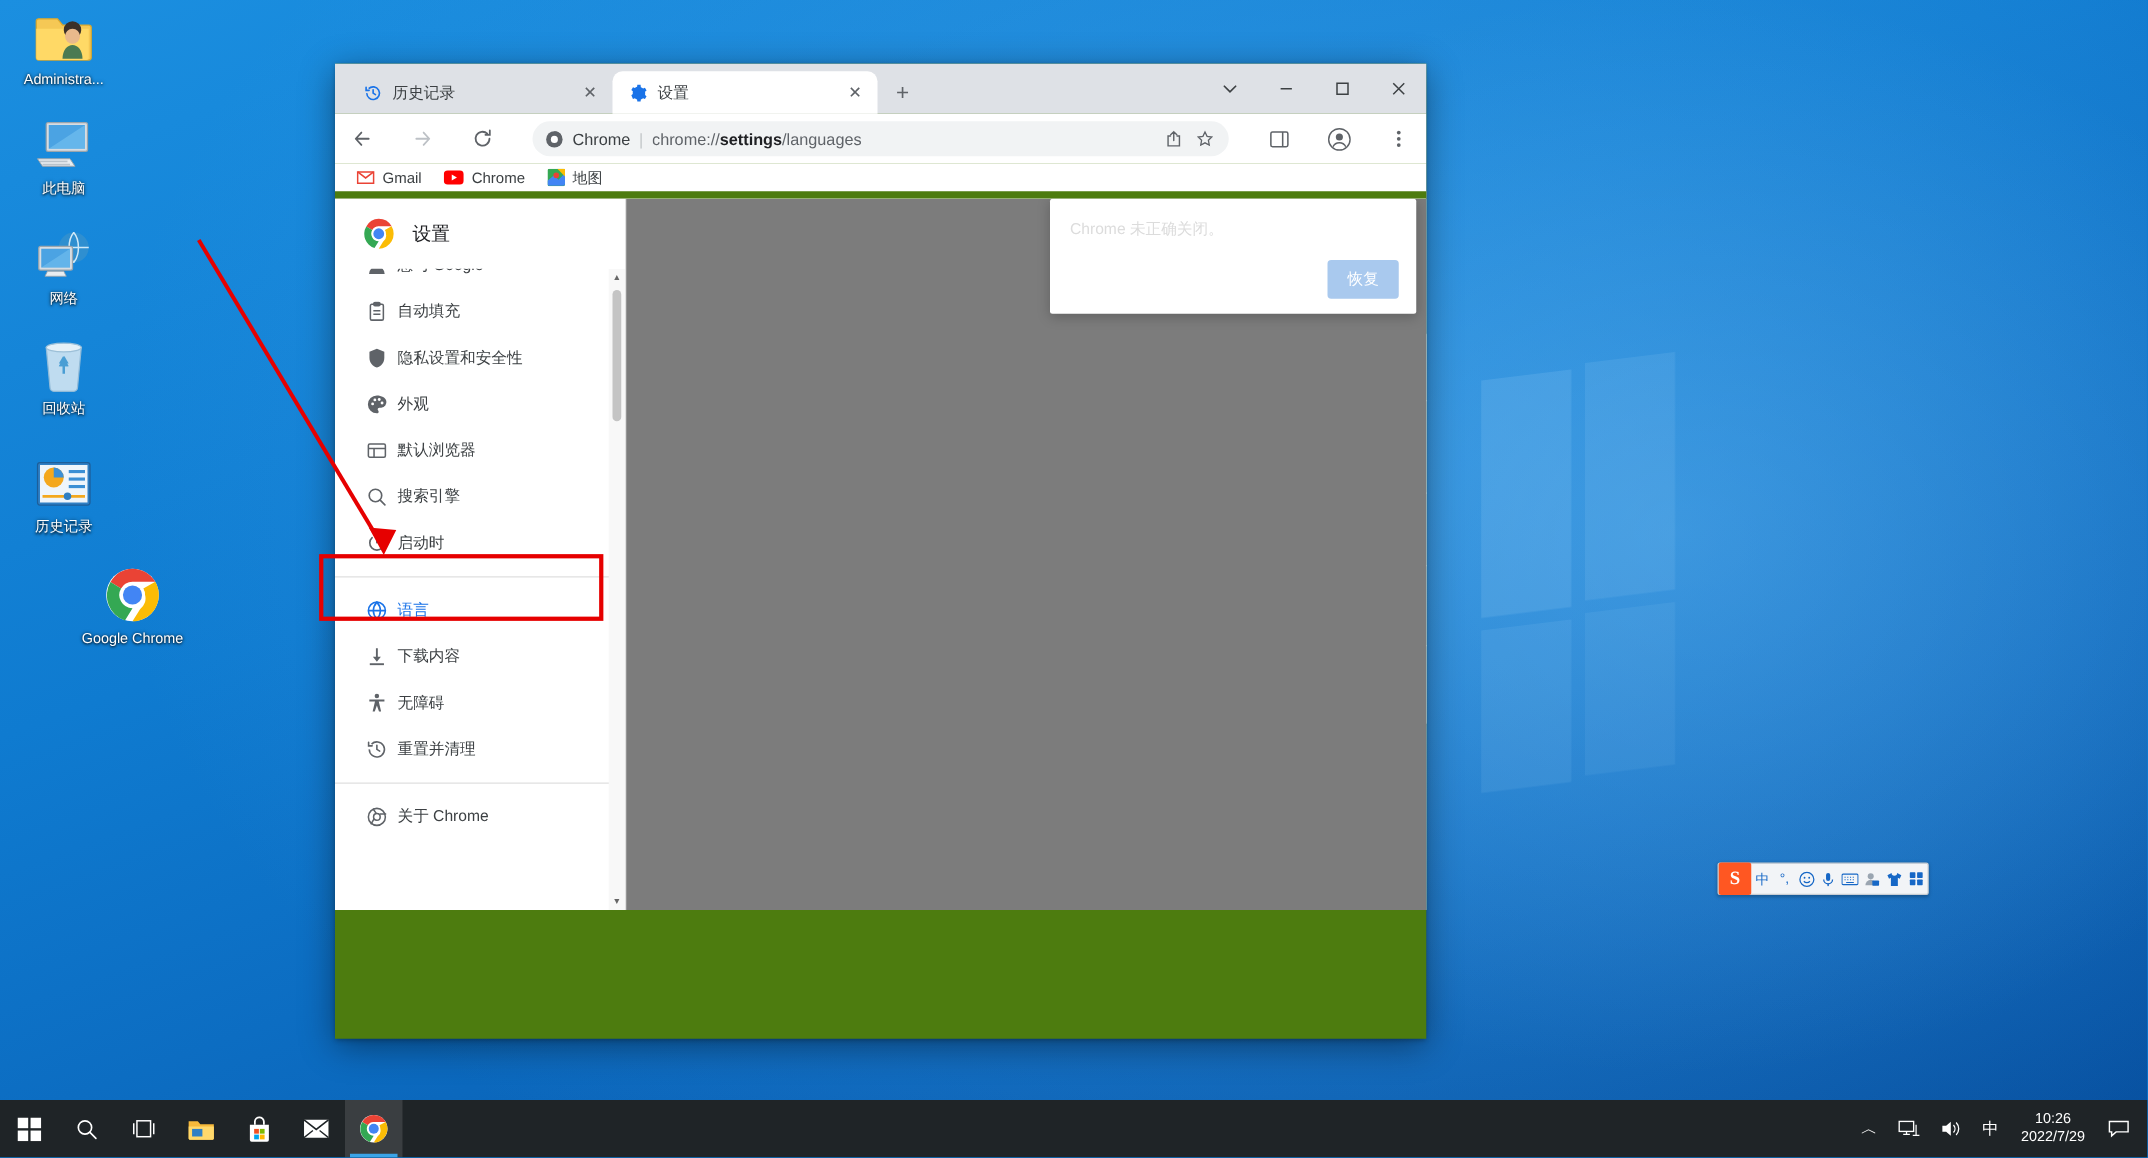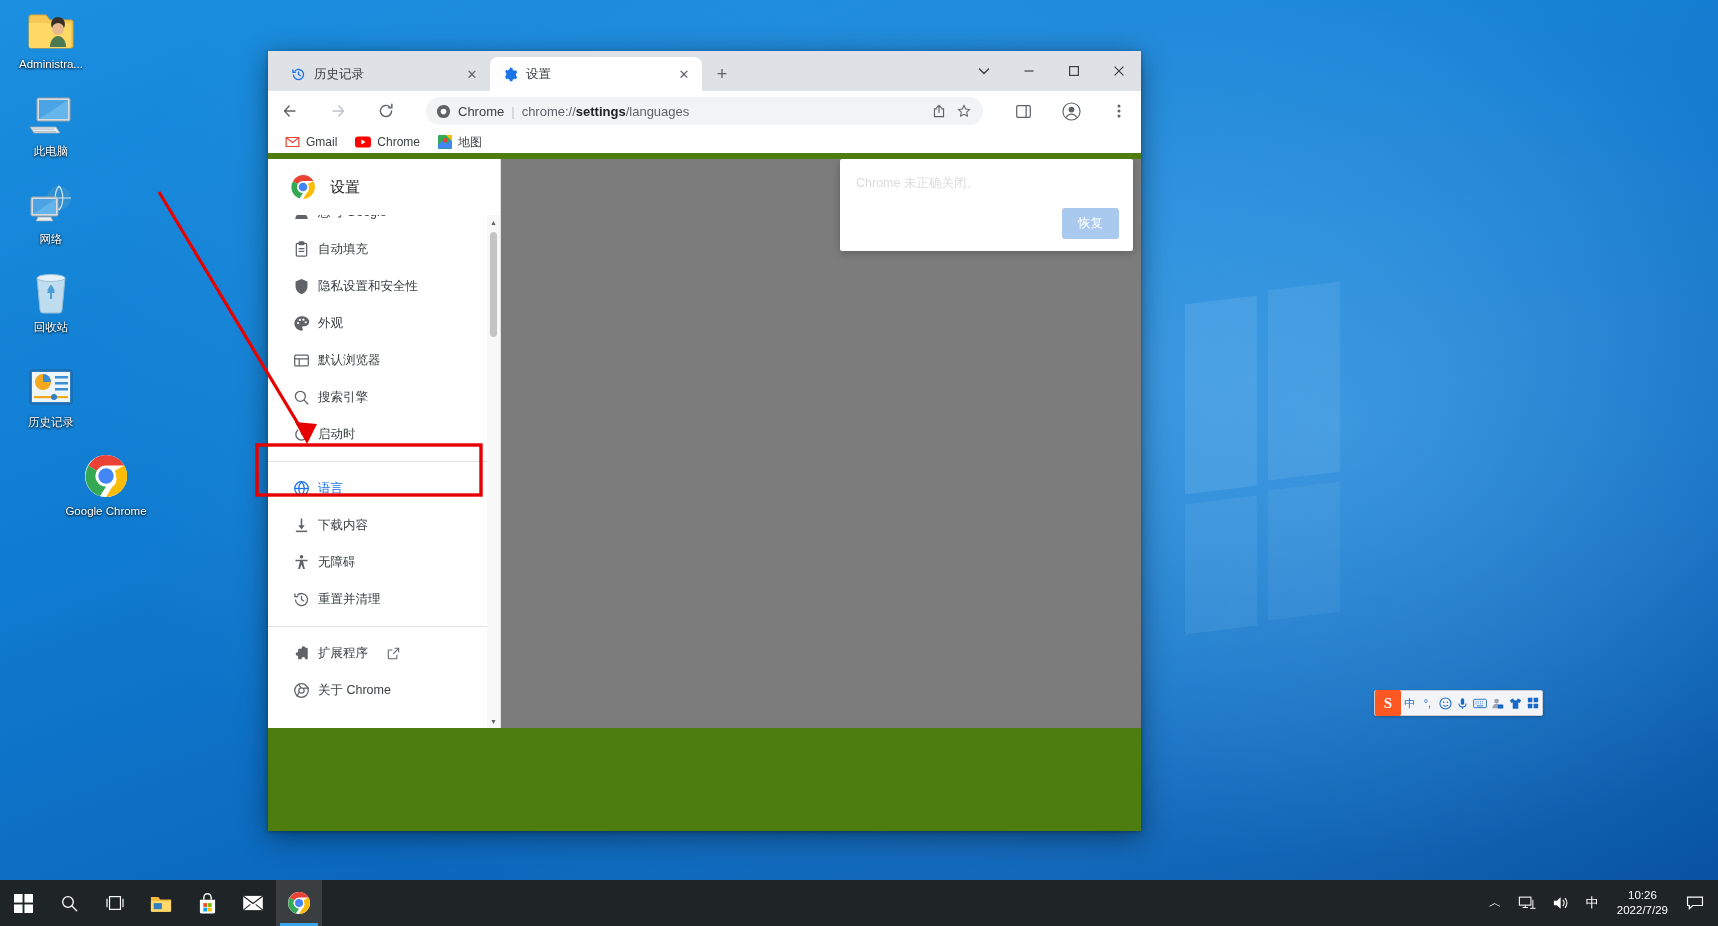--- a/index.html
+++ b/index.html
@@ -574,35 +574,20 @@
                   <path d="M2.6 9a6.4 6.4 0 1 0 1.9-4.5"></path>
                   <path d="M2 3v3h3" stroke-linecap="round"></path>
                   <path d="M9 5.6V9l2.4 1.5" stroke-linecap="round"></path>
                 </svg>
             </span>
             <span>重置并清理</span>
           </div>
 
           <div class="sb-div"></div>
 
-          <div class="sbitem">
-            <span class="si">
-              <svg width="17" height="17" viewBox="0 0 18 18" fill="currentColor">
-                  <path d="M11 1.4a1.9 1.9 0 0 0-1.9 1.9v.7H6.4a1 1 0 0 0-1 1v2.7h-.7a1.9 1.9 0 1 0 0 3.8h.7v2.7a1 1 0 0 0 1 1h2.7v-.7a1.9 1.9 0 1 1 3.8 0v.7h1.7a1 1 0 0 0 1-1V4a1 1 0 0 0-1-1h-1.7v-.7A1.9 1.9 0 0 0 11 1.4z"></path>
-                </svg>
-            </span>
-            <span>扩展程序</span>
-            <span class="si" style="margin-left:8px;">
-              <svg width="13" height="13" viewBox="0 0 16 16" fill="none" stroke="currentColor" stroke-width="1.3">
-                  <path d="M9.4 1.6h5v5"></path>
-                  <path d="M14.4 1.6L7.6 8.4"></path>
-                  <path d="M12.2 9.4v4.2a.9.9 0 0 1-.9.9H2.5a.9.9 0 0 1-.9-.9V4.7a.9.9 0 0 1 .9-.9h4.2"></path>
-                </svg>
-            </span>
-          </div>
 
           <div class="sbitem">
             <span class="si">
               <svg width="17" height="17" viewBox="0 0 18 18" fill="none" stroke="currentColor" stroke-width="1.3">
                   <circle cx="9" cy="9" r="7.2"></circle>
                   <circle cx="9" cy="9" r="2.8"></circle>
                   <path d="M11.5 6.5h5.4M6.6 10.6L3.9 15.3M8.6 6.3L5.7 2.1"></path>
                 </svg>
             </span>
             <span>关于 Chrome</span>

